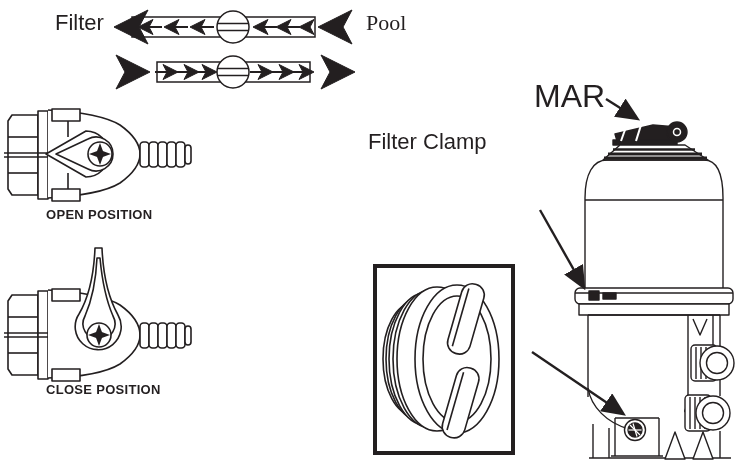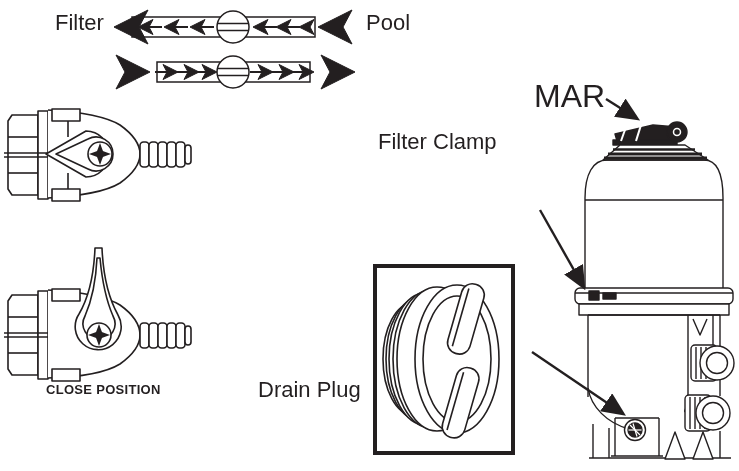--- a/index.html
+++ b/index.html
@@ -27,24 +27,24 @@
     background:#fff;
     box-sizing:border-box;
   }
 </style>
 </head>
 <body>
 
 <div class="stage">
 
   <div class="lbl lbl-big" style="left:55px;top:11px;">Filter</div>
-  <div class="lbl lbl-big" style="left:366px;top:11px;">Pool</div>
-  <div class="lbl lbl-big" style="left:378px;top:130px;">Filter Clamp</div>
-  <div class="lbl lbl-big" style="left:258px;top:378px;">Drain Plug</div>
+  <div class="lbl lbl-big" style="left:366px;top:11px;font-family:Liberation Serif, serif;">Pool</div>
+  <div class="lbl lbl-big" style="left:368px;top:130px;">Filter Clamp</div>
   <div class="lbl lbl-mar" style="left:534px;top:80px;">MAR</div>
+  <div class="lbl lbl-caps" style="left:46px;top:207px;">OPEN POSITION</div>
   <div class="lbl lbl-caps" style="left:46px;top:382px;">CLOSE POSITION</div>
 
   <svg class="abs" style="left:112px;top:5px;" width="246" height="92" viewBox="0 0 246 92">
     <g stroke="#231f20" fill="none" stroke-width="1.5">
 
       <rect x="20" y="12" width="183" height="20"></rect>
 
       <rect x="45" y="57" width="153" height="20"></rect>
     </g>
 

